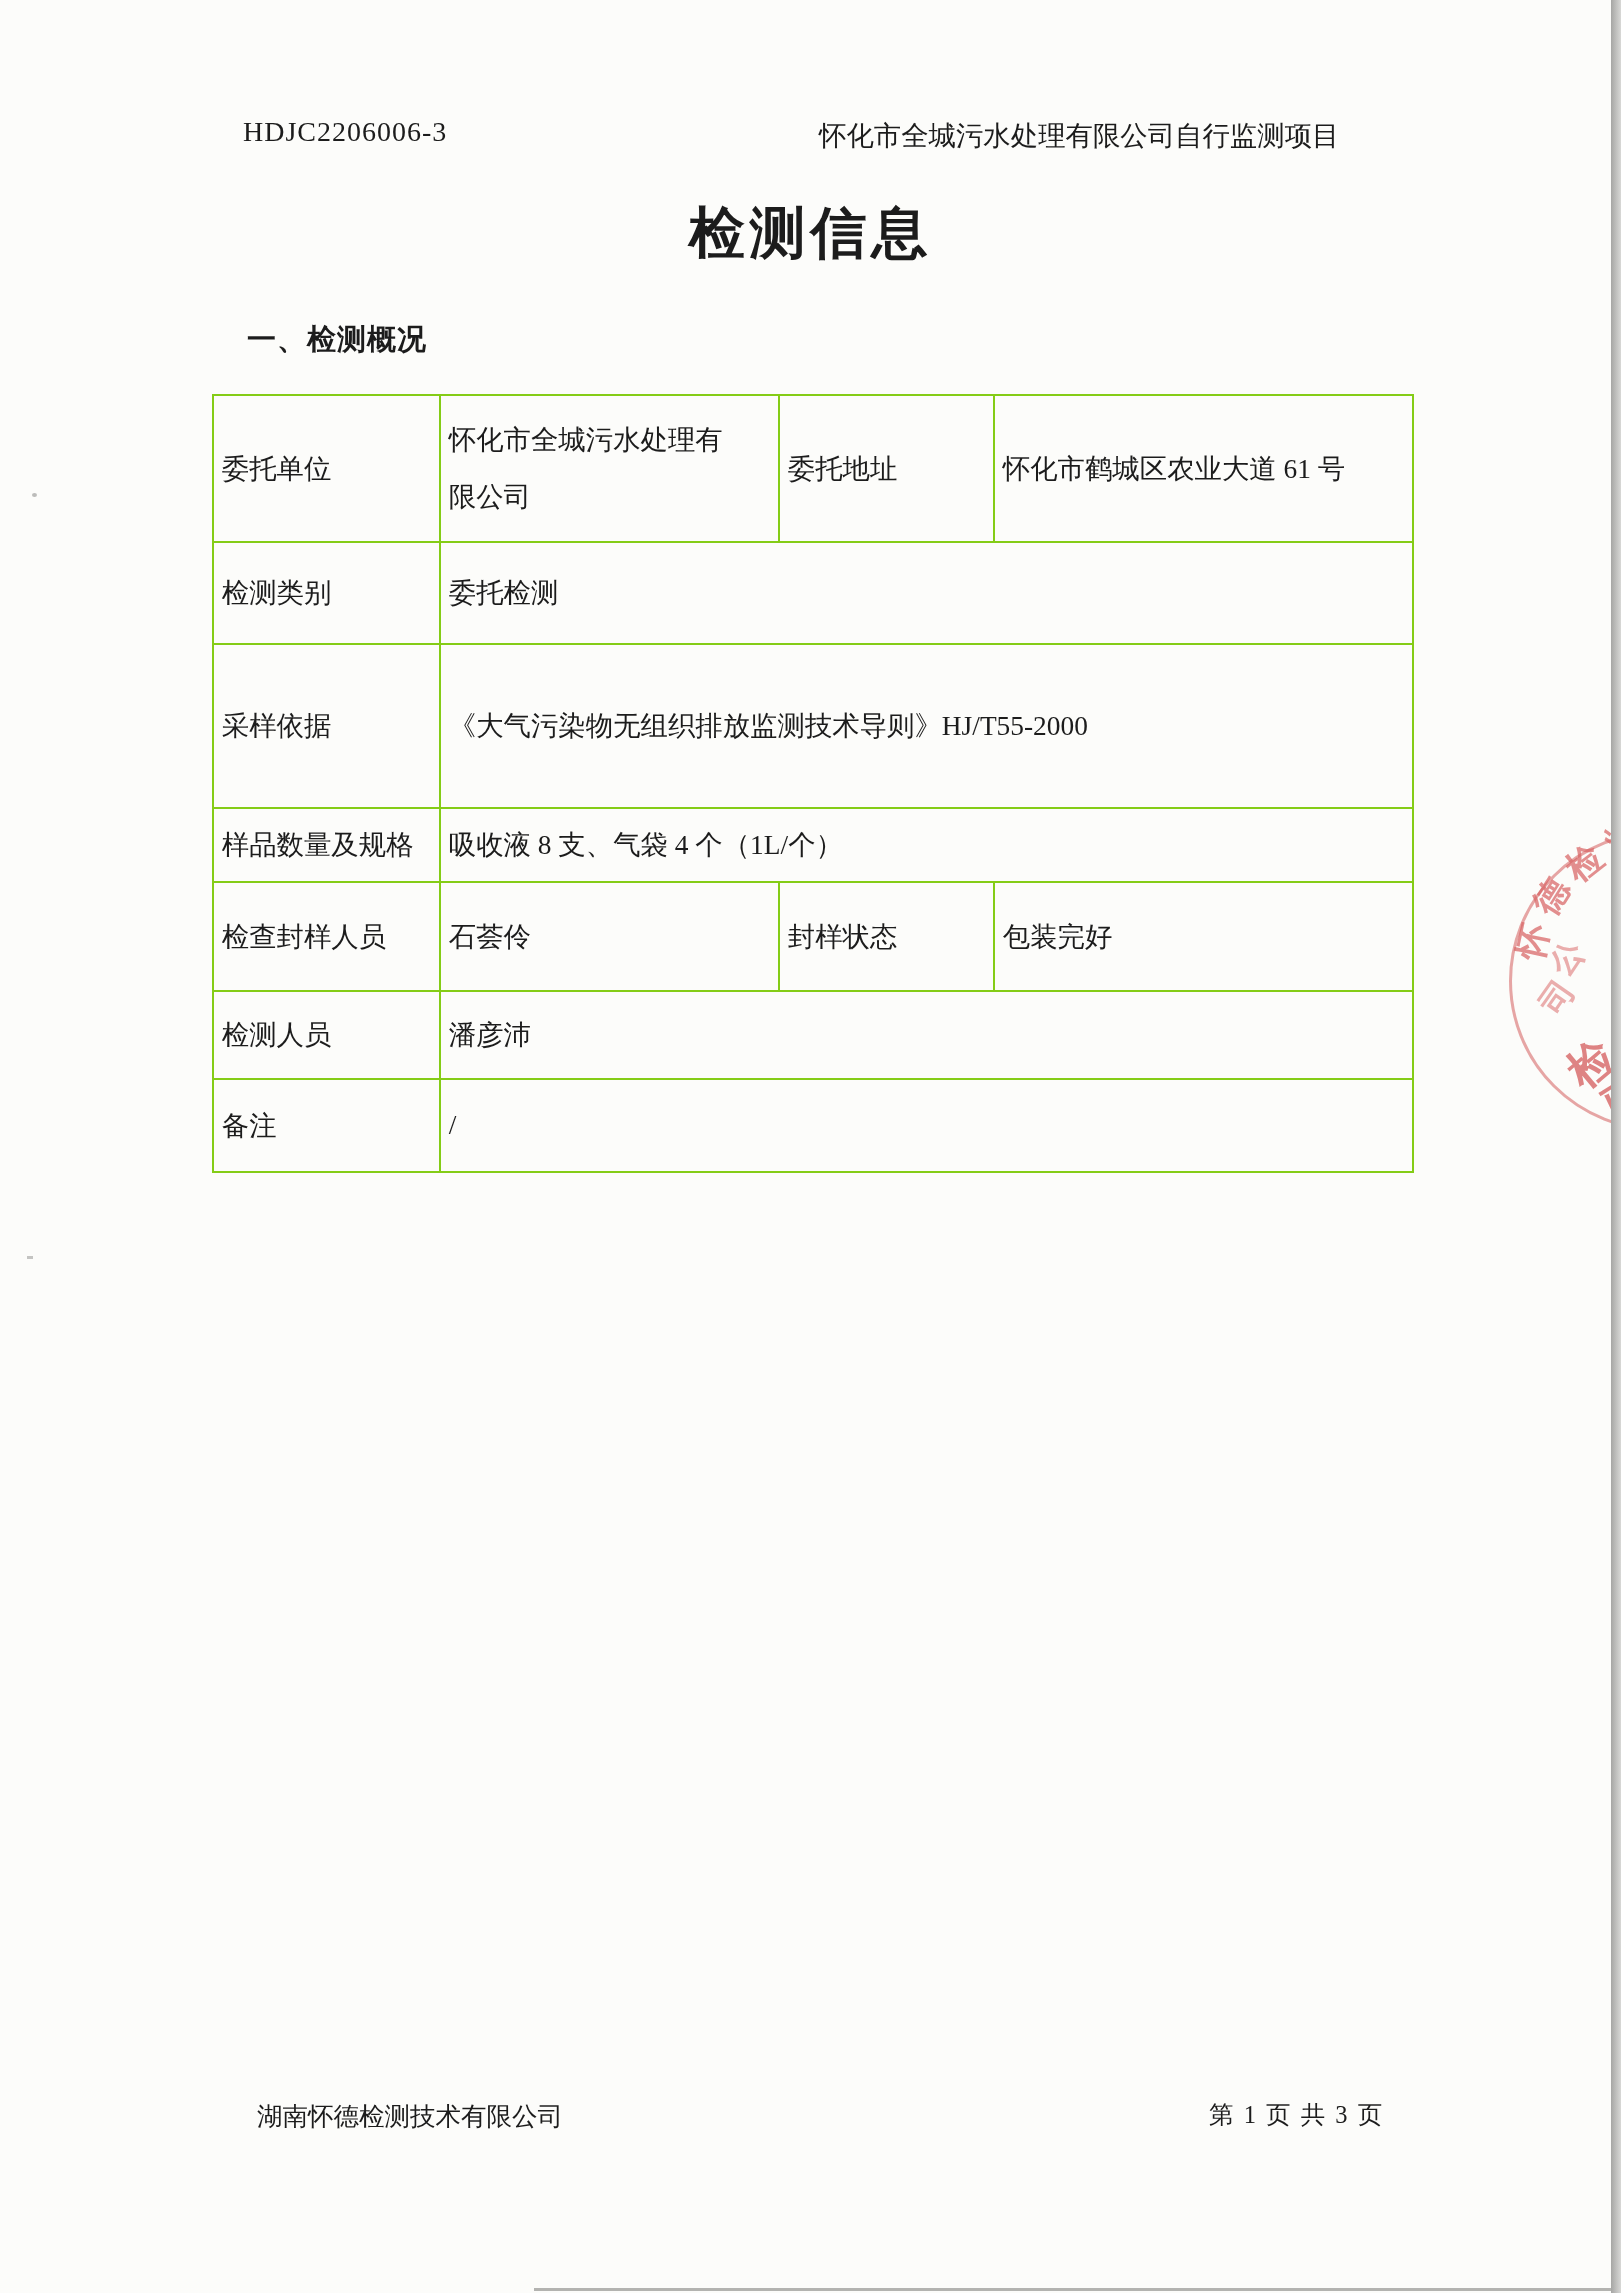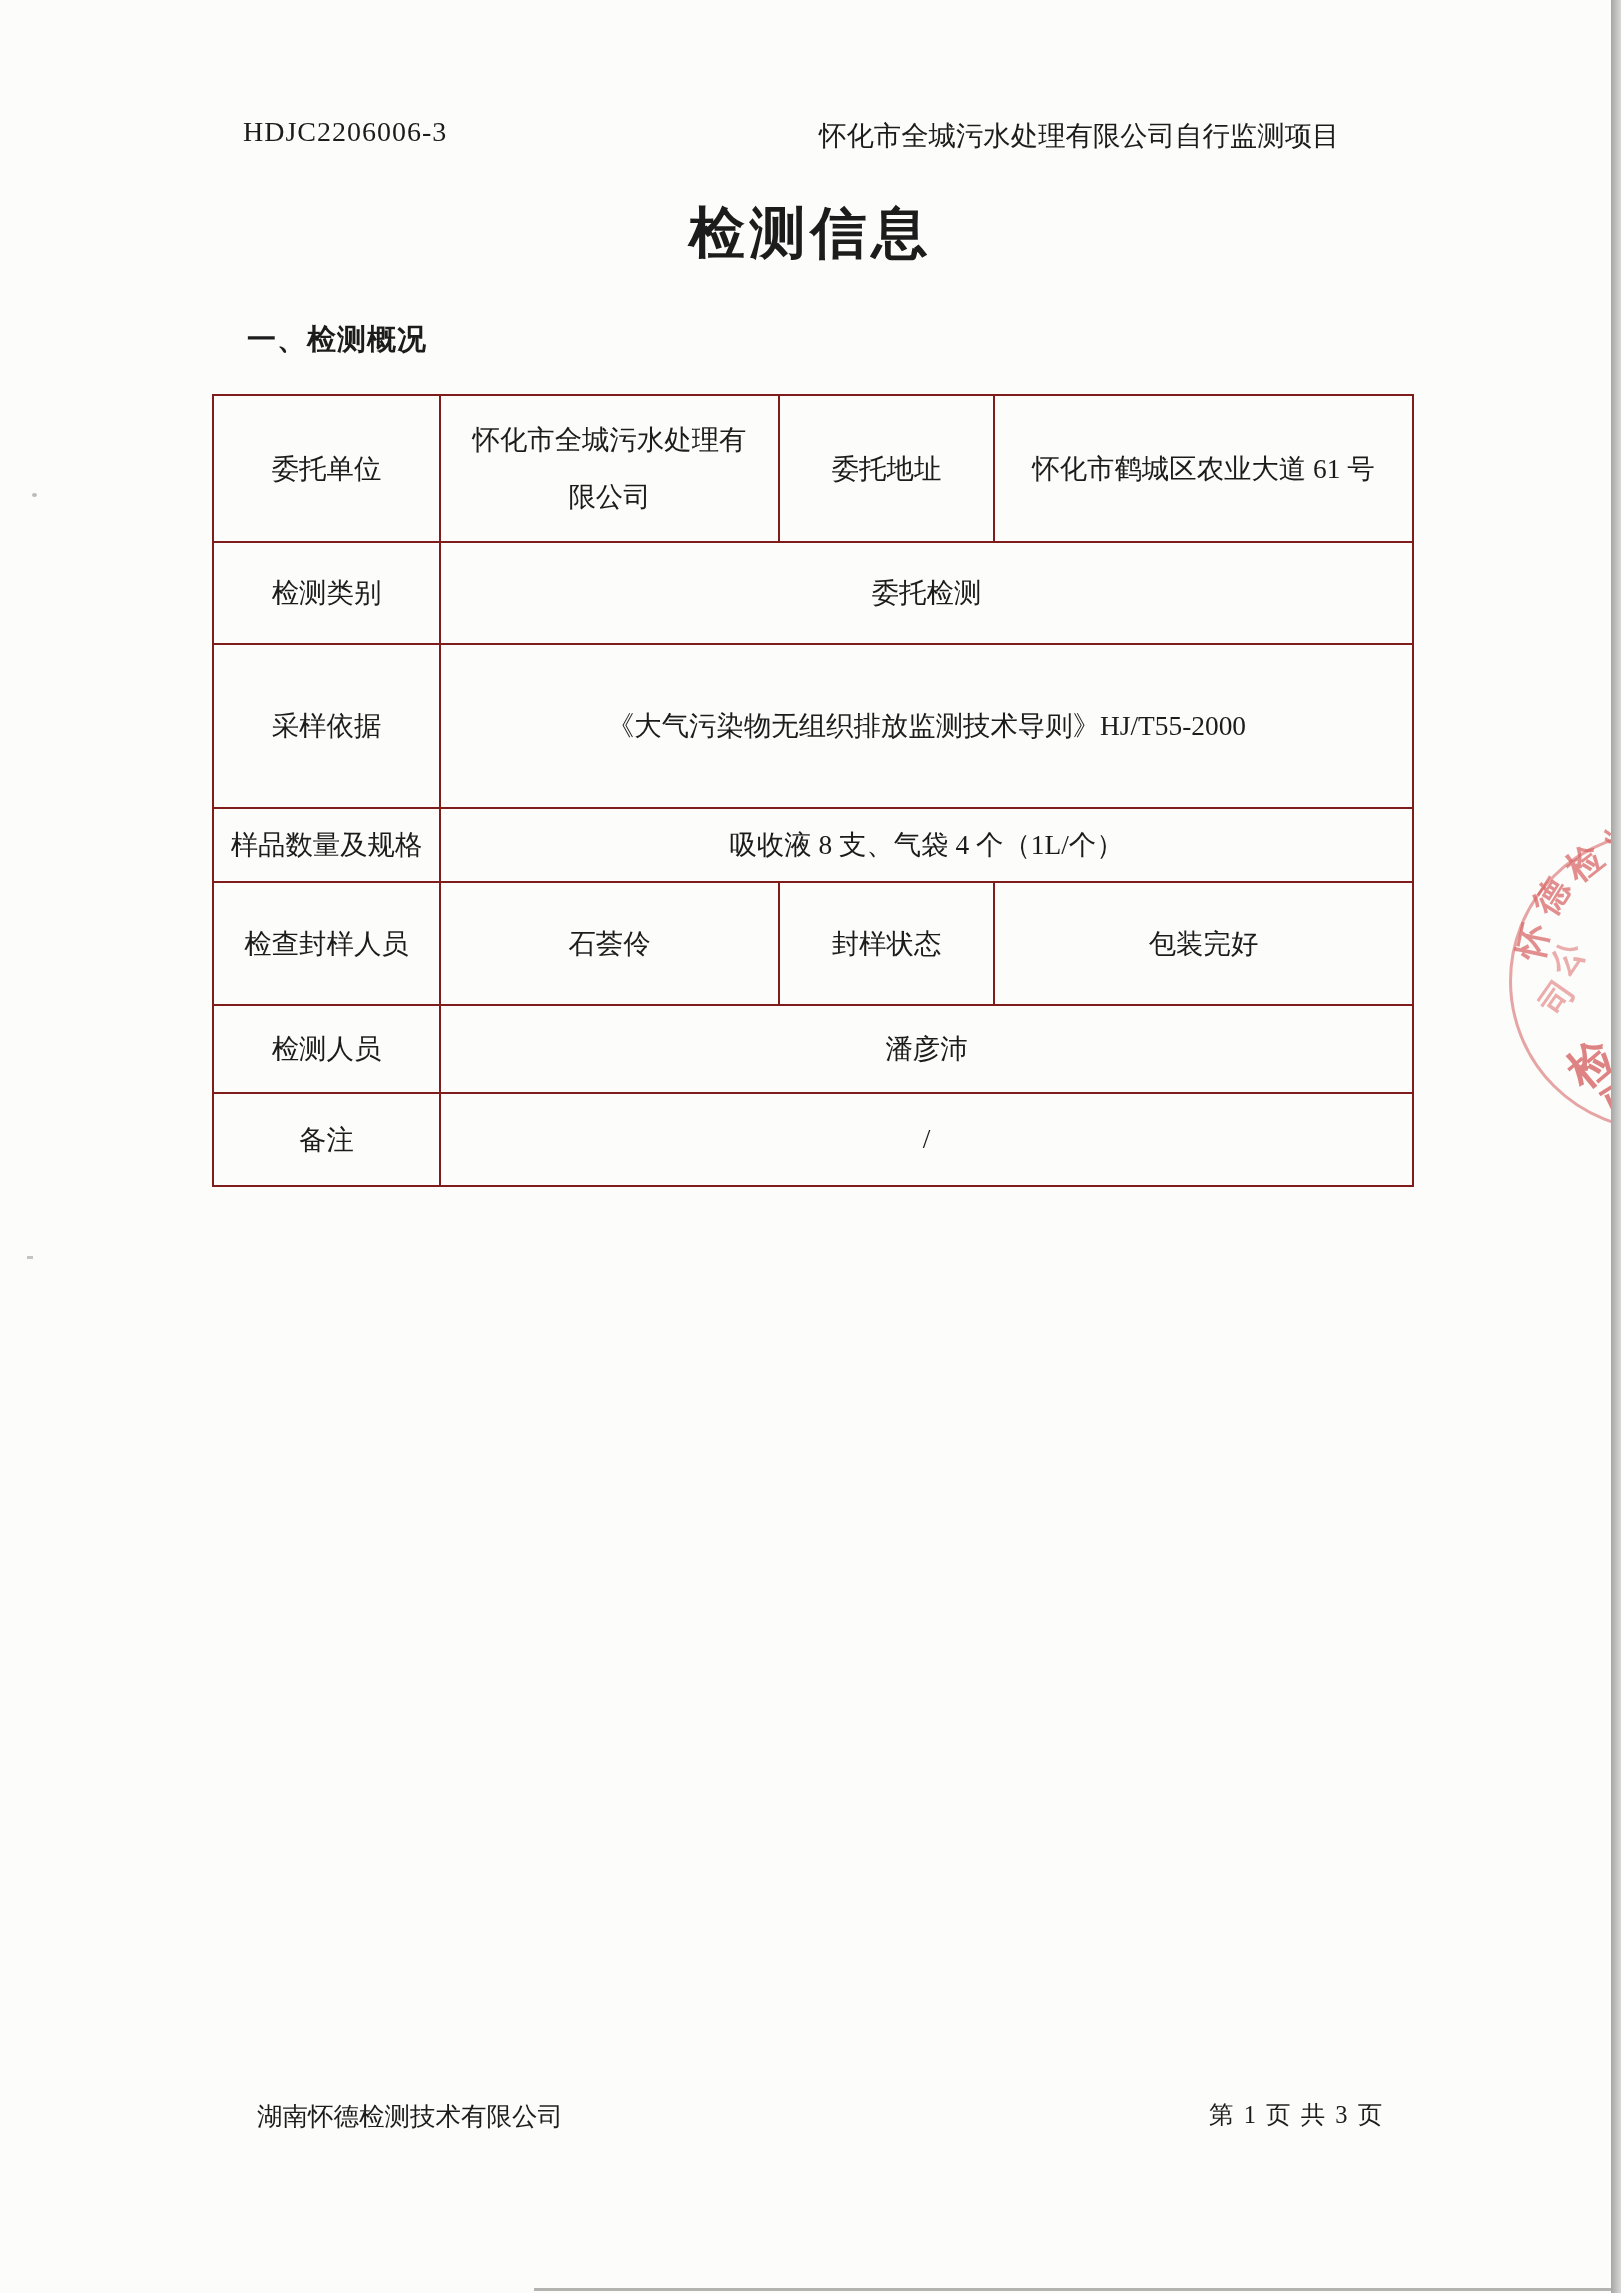--- a/index.html
+++ b/index.html
@@ -19,28 +19,28 @@
   .title{position:absolute;left:0;top:196px;width:100%;margin:0;text-align:center;
          font-size:56px;font-weight:bold;letter-spacing:4.9px;}
   .section-heading{position:absolute;left:247px;top:320px;font-size:29px;font-weight:bold;letter-spacing:1px;}
   
   table.info-table{
     position:absolute;left:212px;top:394px;
     width:1200px;border-collapse:collapse;table-layout:fixed;
     border:2.9px solid #1f1f1f;
   }
   table.info-table td{
-    border:2px solid #7f1d1d;
-    text-align:center;vertical-align:middle;
+    border:2px solid #84cc16;
+    text-align:left;vertical-align:middle;
     font-size:27.4px;padding:0 7.8px;
     overflow:hidden;
   }
   tr.r1{height:147px;} tr.r2{height:102px;} tr.r3{height:116px;}
   tr.r4{height:103px;} tr.r5{height:164px;} tr.r6{height:74px;}
-  tr.r7{height:123px;} tr.r8{height:88px;padding-left:28px;} tr.r9{height:93px;padding-left:48px;}
+  tr.r7{height:109px;} tr.r8{height:88px;padding-left:28px;} tr.r9{height:93px;padding-left:48px;}
   td .wrap10{display:inline-block;max-width:280px;line-height:2.05;}
   td.left-cell{text-align:left;padding-left:13.7px;}
   
   .footer-left{position:absolute;left:257px;top:2099px;font-size:25.5px;}
   .footer-right{position:absolute;left:1209px;top:2098px;font-size:24.5px;letter-spacing:2px;}
   
   .stamp{position:absolute;left:1509px;top:831px;width:294px;height:294px;
          border:3.9px solid rgba(212,92,92,0.55);border-radius:50%;}
   .stamp span{position:absolute;line-height:1;}
   .stamp .ring{font-size:35px;color:rgba(216,100,100,0.72);font-weight:bold;}

